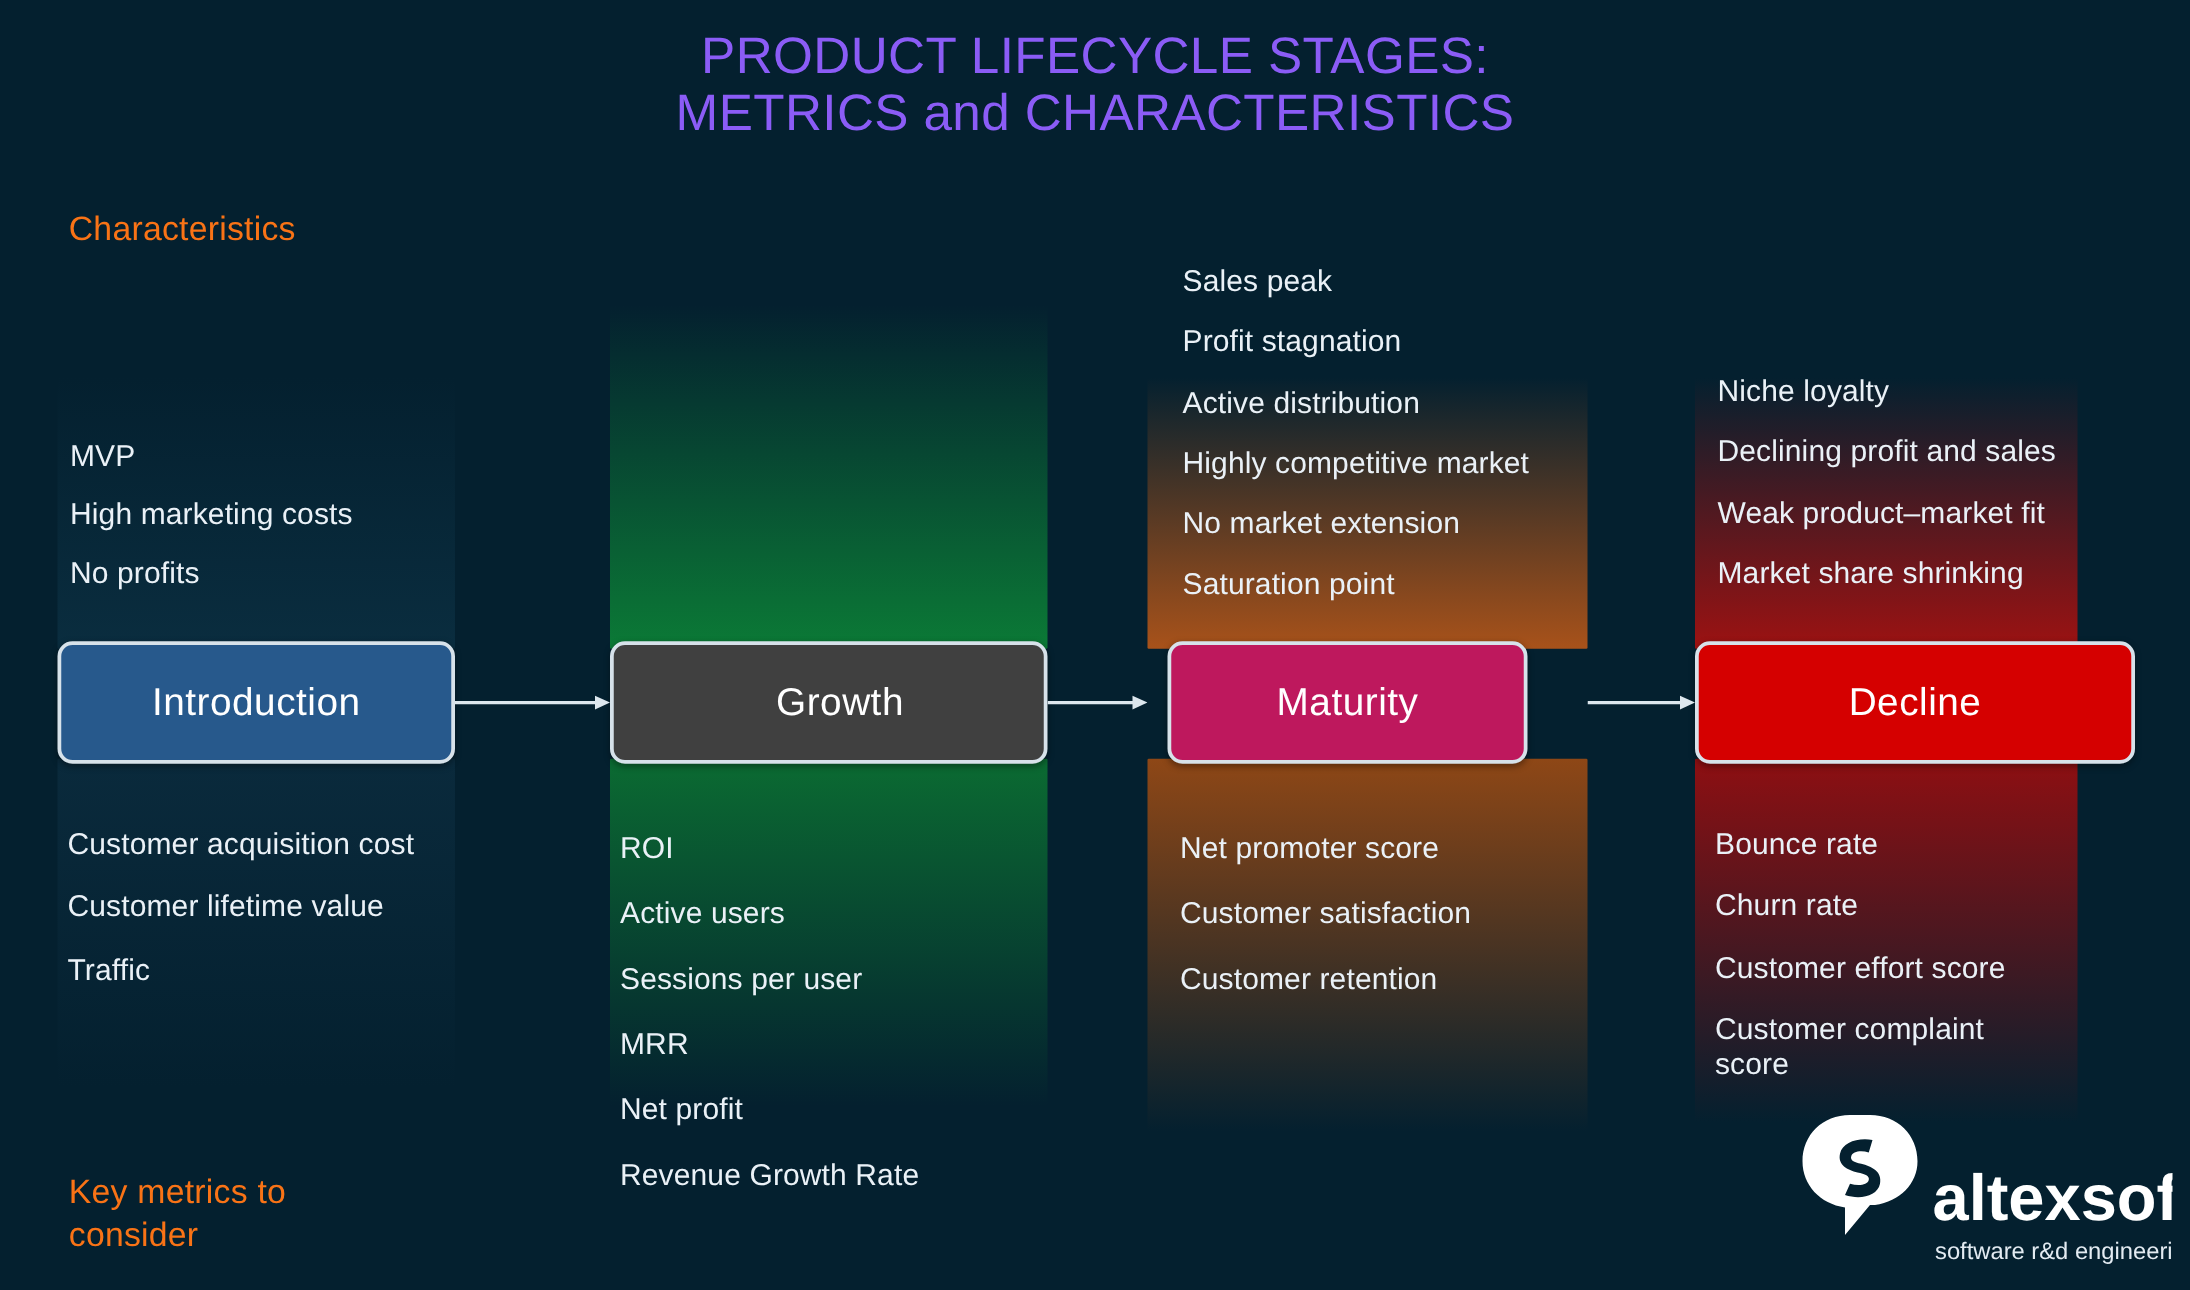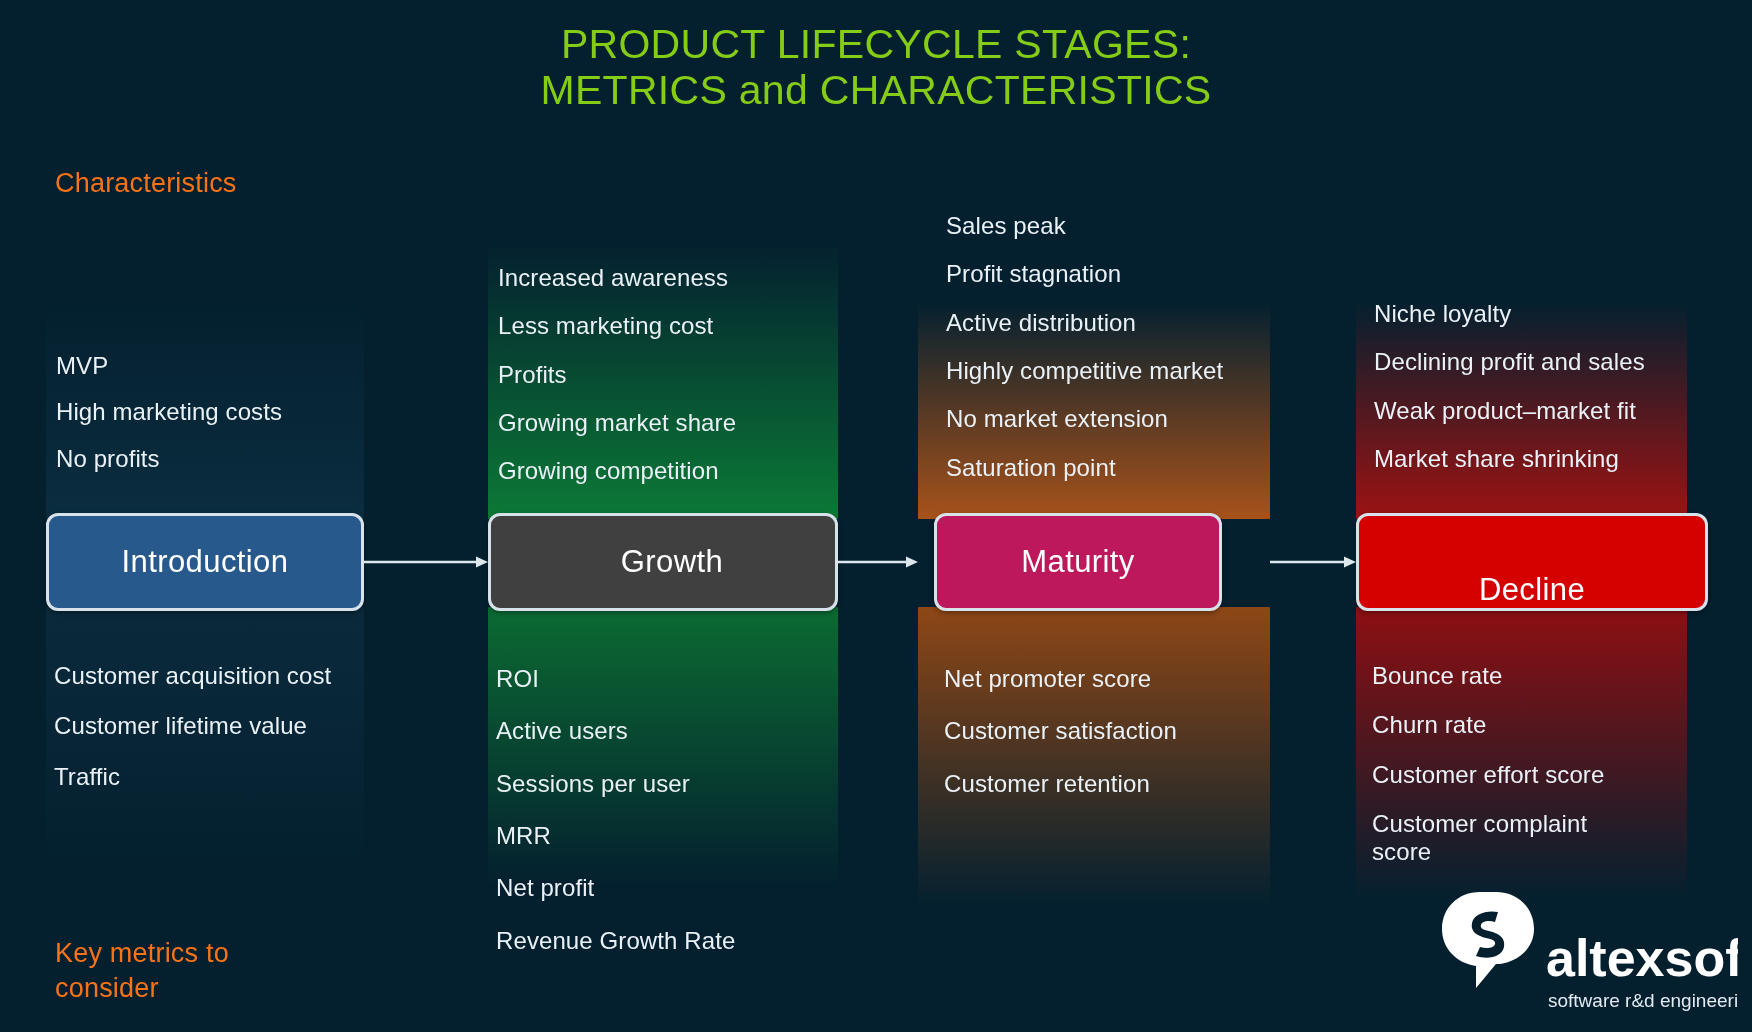--- a/index.html
+++ b/index.html
@@ -28,21 +28,21 @@
     position: absolute;
     top: 22px;
     left: 0;
     width: 1752px;
     text-align: center;
     line-height: 1.12;
   }
   #title-block .tline {
     font-size: 41px;
     letter-spacing: 0.3px;
-    color: #84cc16;
+    color: #8b5cf6;
     font-weight: 400;
     white-space: pre;
   }
 
   
   .section-label {
     position: absolute;
     font-size: 27px;
     color: #f97316;
     letter-spacing: 0.2px;
@@ -148,27 +148,20 @@
           <li style="margin-bottom: 22px;">Customer lifetime value</li>
           <li style="margin-bottom: 22px;">Traffic</li>
         </ul>
         <div class="stage-box" style="left: 0px; width: 318px; top: 513px; height: 98px; background: rgb(39, 89, 140); border-color: rgb(215, 226, 234);">
           <span>Introduction</span>
         </div>
       </div>
       <div class="stage-col" style="left: 488px; width: 350px;">
         <div class="col-panel panel-top" style="top: 244px; height: 275px; background: linear-gradient(rgb(4, 32, 47) 0%, rgb(11, 122, 54) 100%);"></div>
         <div class="col-panel panel-bottom" style="top: 607px; height: 278px; background: linear-gradient(rgb(11, 107, 50) 0%, rgb(4, 32, 47) 100%);"></div>
-        <ul class="char-list" style="top: 264px; padding-left: 10px;">
-          <li style="margin-bottom: 20px;">Increased awareness</li>
-          <li style="margin-bottom: 20px;">Less marketing cost</li>
-          <li style="margin-bottom: 20px;">Profits</li>
-          <li style="margin-bottom: 20px;">Growing market share</li>
-          <li style="margin-bottom: 20px;">Growing competition</li>
-        </ul>
         <ul class="metric-list" style="top: 665px; padding-left: 8px;">
           <li style="margin-bottom: 24px;">ROI</li>
           <li style="margin-bottom: 24px;">Active users</li>
           <li style="margin-bottom: 24px;">Sessions per user</li>
           <li style="margin-bottom: 24px;">MRR</li>
           <li style="margin-bottom: 24px;">Net profit</li>
           <li style="margin-bottom: 24px;">Revenue Growth Rate</li>
         </ul>
         <div class="stage-box" style="left: 0px; width: 350px; top: 513px; height: 98px; background: #404040; border-color: rgb(215, 226, 234); padding-left: 18px;">
           <span>Growth</span>
@@ -187,37 +180,37 @@
         </ul>
         <ul class="metric-list" style="top: 665px; padding-left: 26px;">
           <li style="margin-bottom: 24px;">Net promoter score</li>
           <li style="margin-bottom: 24px;">Customer satisfaction</li>
           <li style="margin-bottom: 24px;">Customer retention</li>
         </ul>
         <div class="stage-box" style="left: 16px; width: 288px; top: 513px; height: 98px; background: #be185d; border-color: rgb(215, 226, 234);">
           <span>Maturity</span>
         </div>
       </div>
-      <div class="stage-col" style="left: 1356px; width: 306px; padding-left: 25px;">
+      <div class="stage-col" style="left: 1356px; width: 306px;">
         <div class="col-panel panel-top" style="top: 302px; height: 217px; background: linear-gradient(rgb(4, 32, 47) 0%, rgb(157, 18, 18) 100%);"></div>
         <div class="col-panel panel-bottom" style="top: 607px; height: 291px; background: linear-gradient(rgb(142, 15, 18) 0%, rgb(4, 32, 47) 100%);"></div>
         <ul class="char-list" style="top: 300px; padding-left: 18px;">
           <li style="margin-bottom: 20px;">Niche loyalty</li>
           <li style="margin-bottom: 20px;">Declining profit and sales</li>
           <li style="margin-bottom: 20px;">Weak product–market fit</li>
           <li style="margin-bottom: 20px;">Market share shrinking</li>
         </ul>
         <ul class="metric-list" style="top: 662px; padding-left: 16px;">
           <li style="margin-bottom: 21px;">Bounce rate</li>
           <li style="margin-bottom: 21px;">Churn rate</li>
           <li style="margin-bottom: 21px;">Customer effort score</li>
           <li style="margin-bottom: 21px;">Customer complaint
 score</li>
         </ul>
-        <div class="stage-box" style="left: 0px; width: 352px; top: 513px; height: 98px; background: rgb(213, 0, 0); border-color: rgb(215, 226, 234); align-items: flex-end;">
+        <div class="stage-box" style="left: 0px; width: 352px; top: 513px; height: 98px; background: rgb(213, 0, 0); border-color: rgb(215, 226, 234);">
           <span>Decline</span>
         </div>
       </div>
     </div>
 
   <div id="arrows-root">
       <div class="arrow" style="left: 364px; top: 555px; width: 124px;"><svg width="124" height="14" viewBox="0 0 124 14">
           <line x1="0" y1="7" x2="113" y2="7" stroke="#dde7ee" stroke-width="2.6"></line>
           <polygon points="112,1.5 124,7 112,12.5" fill="#dde7ee"></polygon>
         </svg></div>

